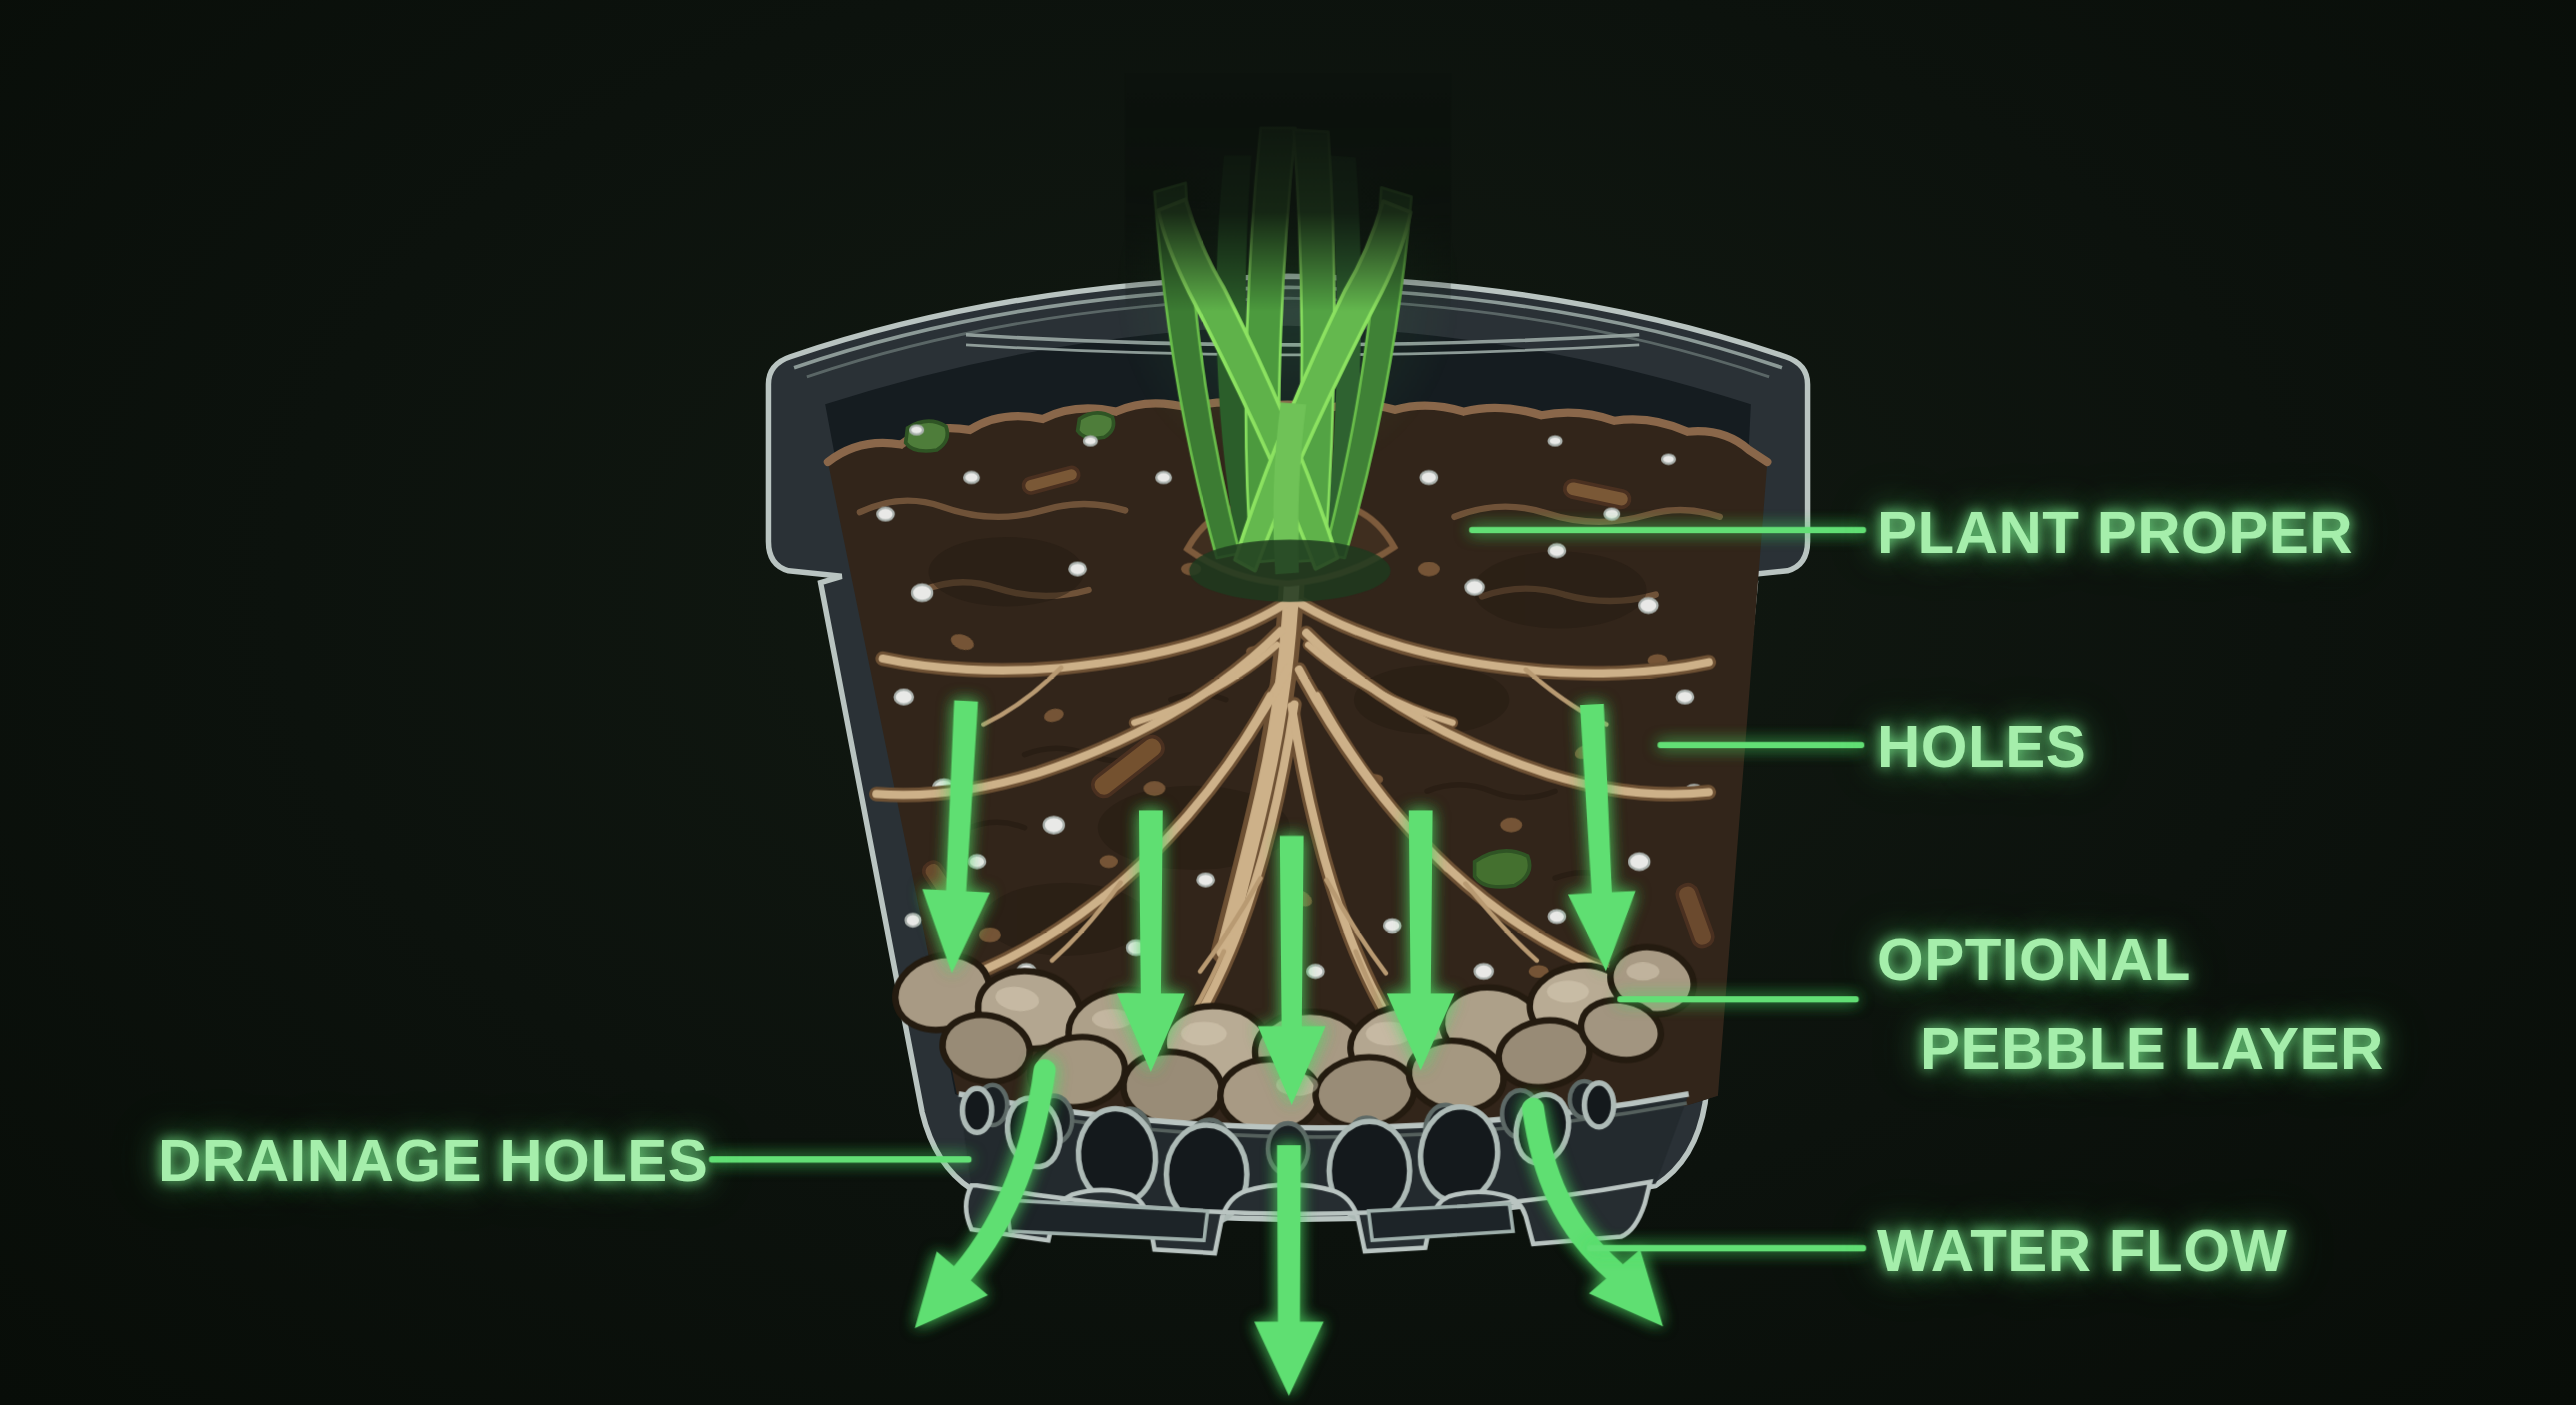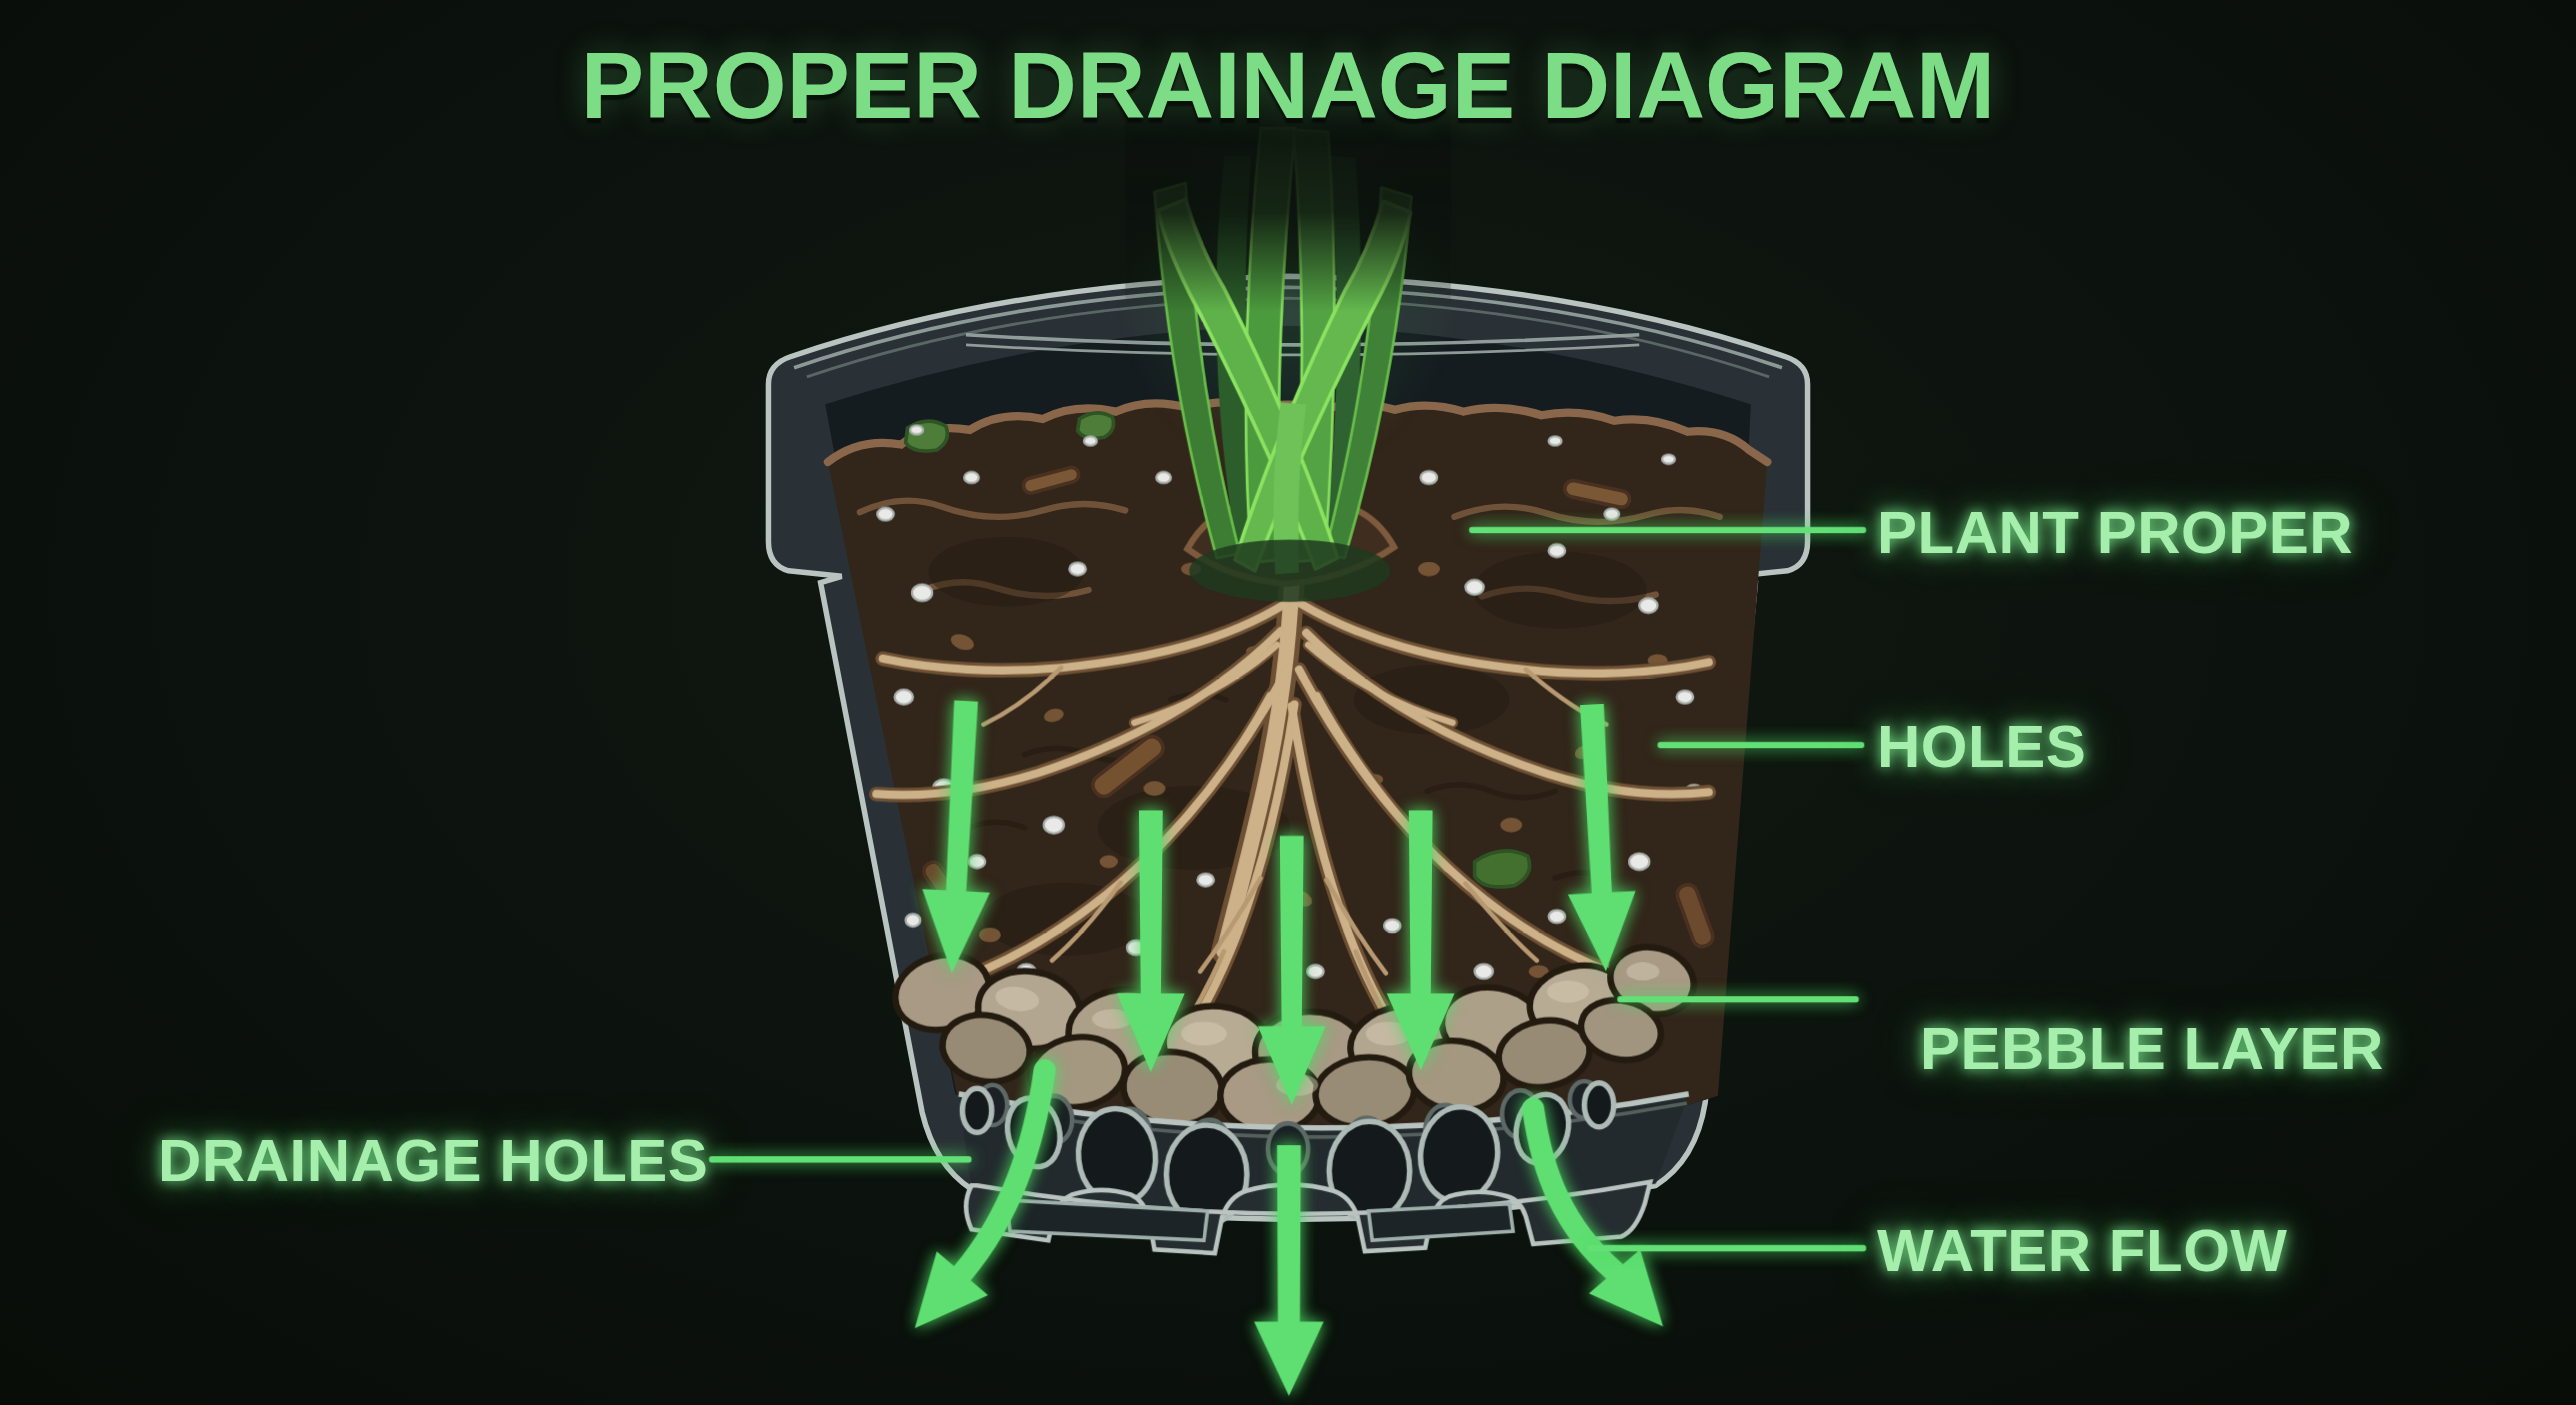--- a/index.html
+++ b/index.html
@@ -318,21 +318,21 @@
 
   <g fill="#62df74" filter="url(#glow)">
     <rect x="1606" y="576" width="434" height="7" rx="3"></rect>
     <rect x="1812" y="811" width="226" height="7" rx="3"></rect>
     <rect x="1768" y="1089" width="264" height="7" rx="3"></rect>
     <rect x="775" y="1264" width="287" height="7" rx="3"></rect>
     <rect x="1735" y="1361" width="305" height="7" rx="3"></rect>
   </g>
 </svg>
 
-<div class="title">PROPER DRAINAGE DIAGRAM</div>
 <div class="lbl lbl-plant">PLANT PROPER</div>
 <div class="lbl lbl-soil">HOLES</div>
+<div class="lbl lbl-opt">OPTIONAL</div>
 <div class="lbl lbl-peb">PEBBLE LAYER</div>
 <div class="lbl lbl-drain">DRAINAGE HOLES</div>
 <div class="lbl lbl-water">WATER FLOW</div>
 
 </div>
 
 
 </body></html>

